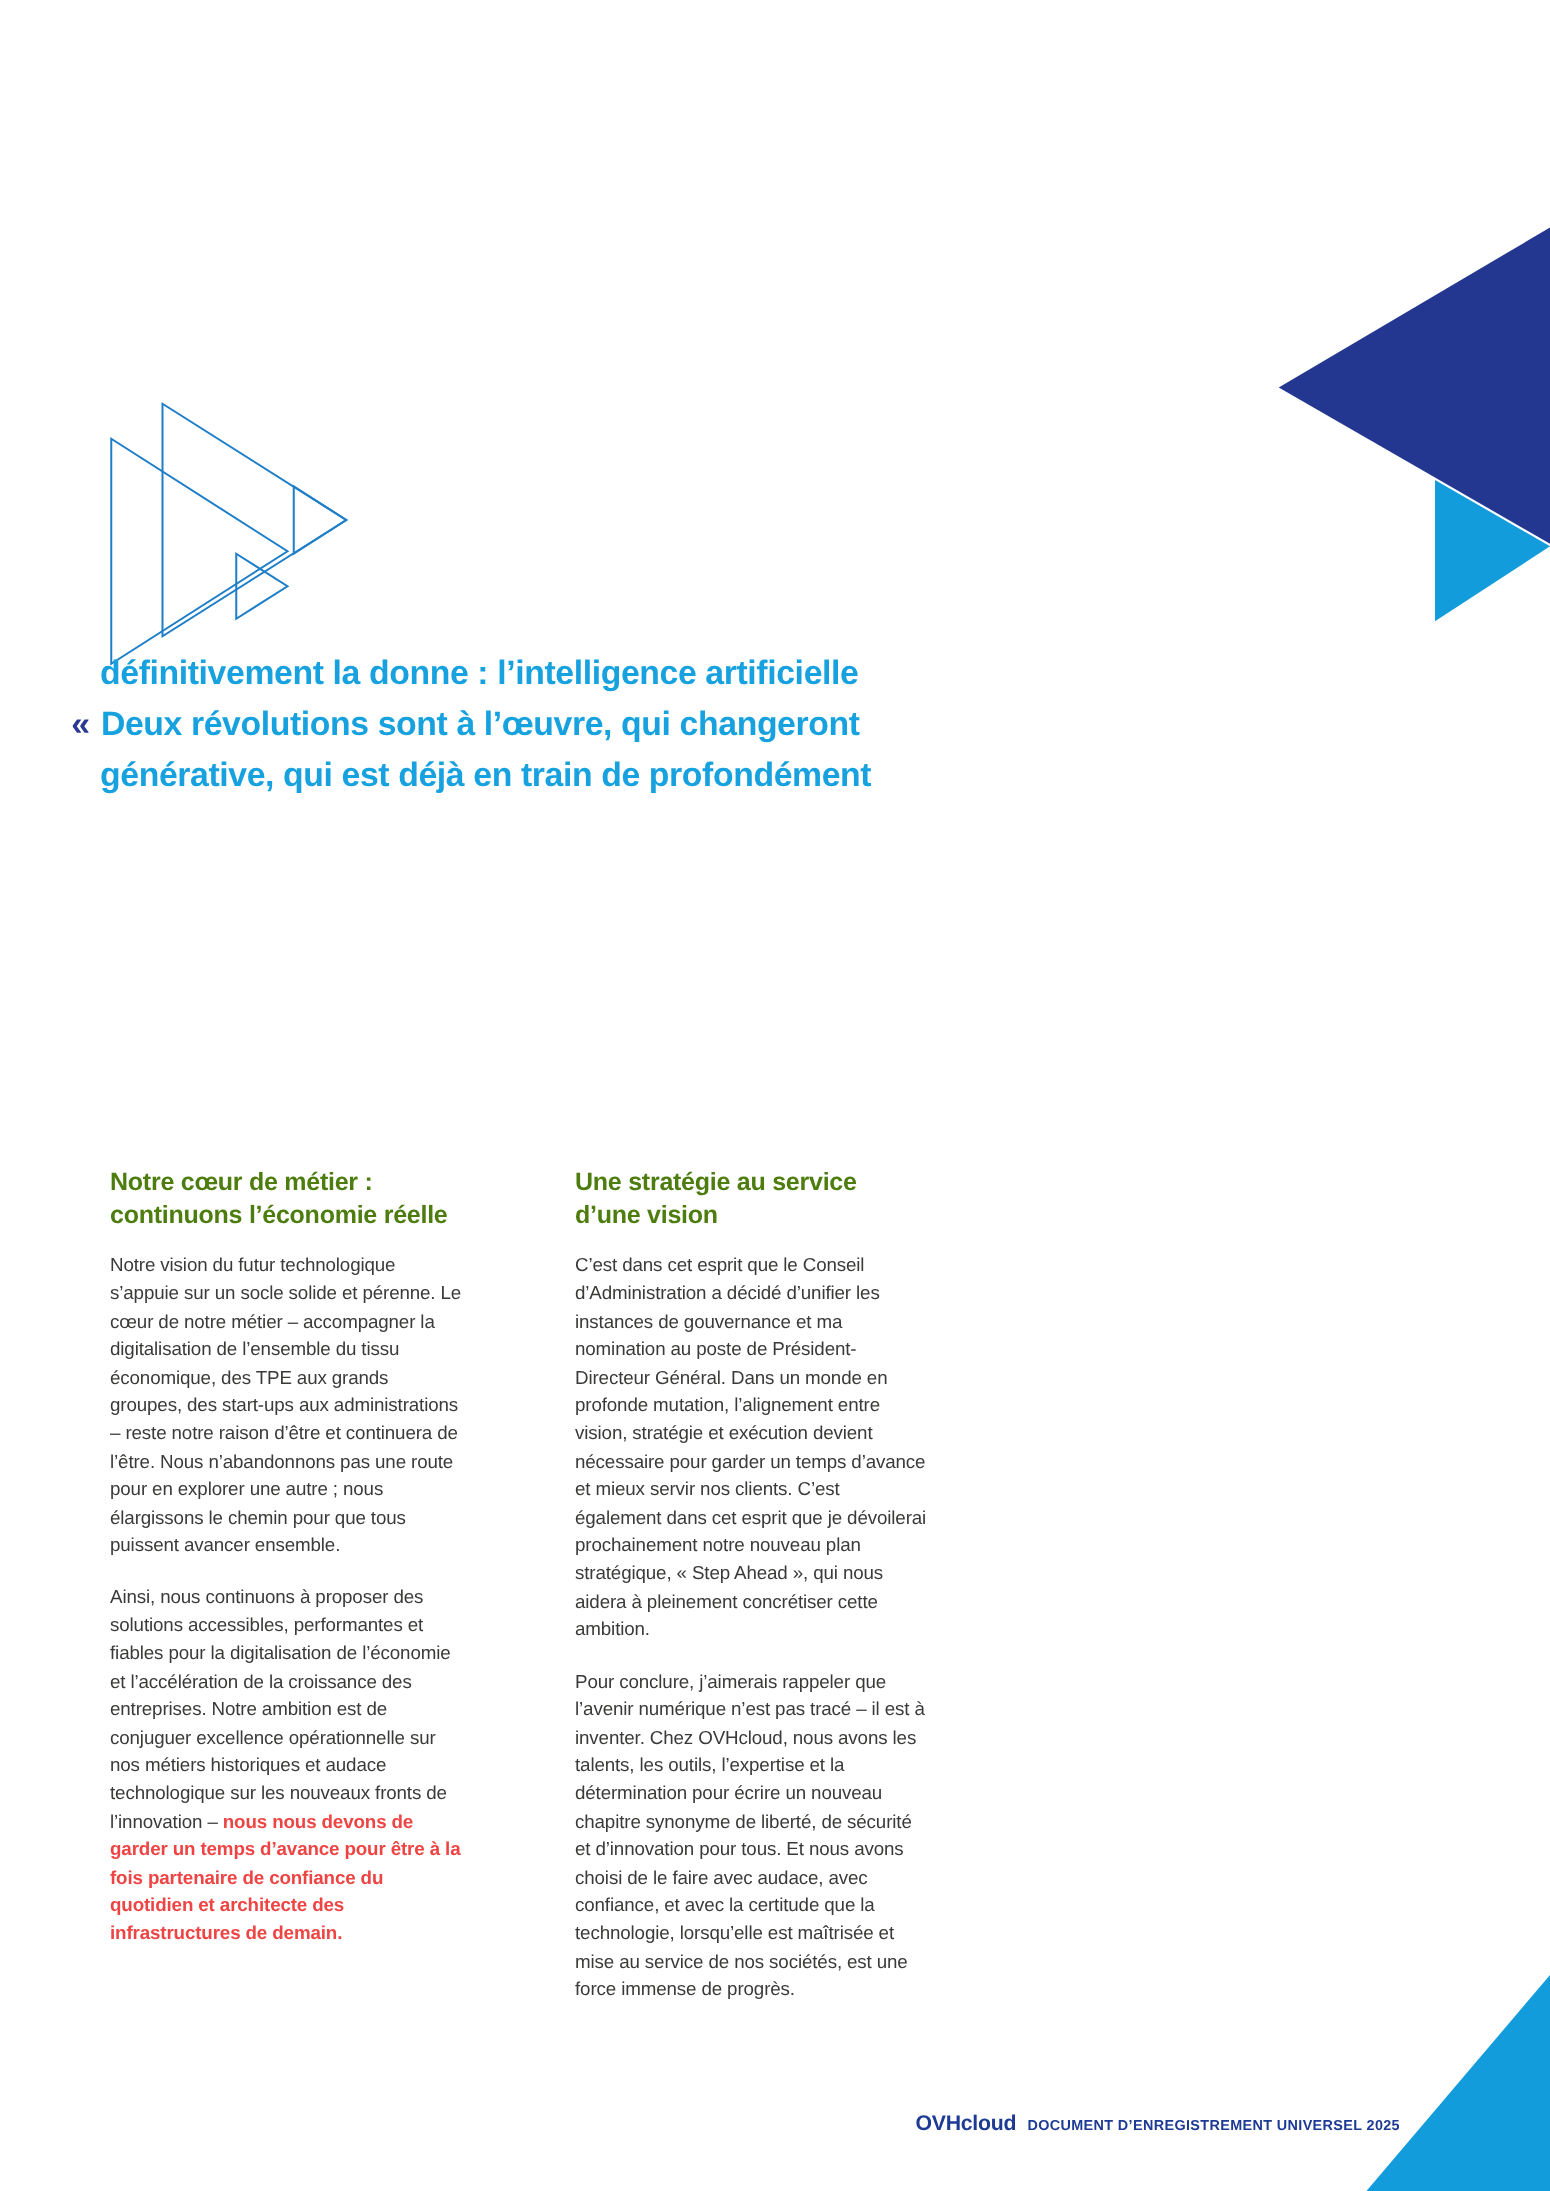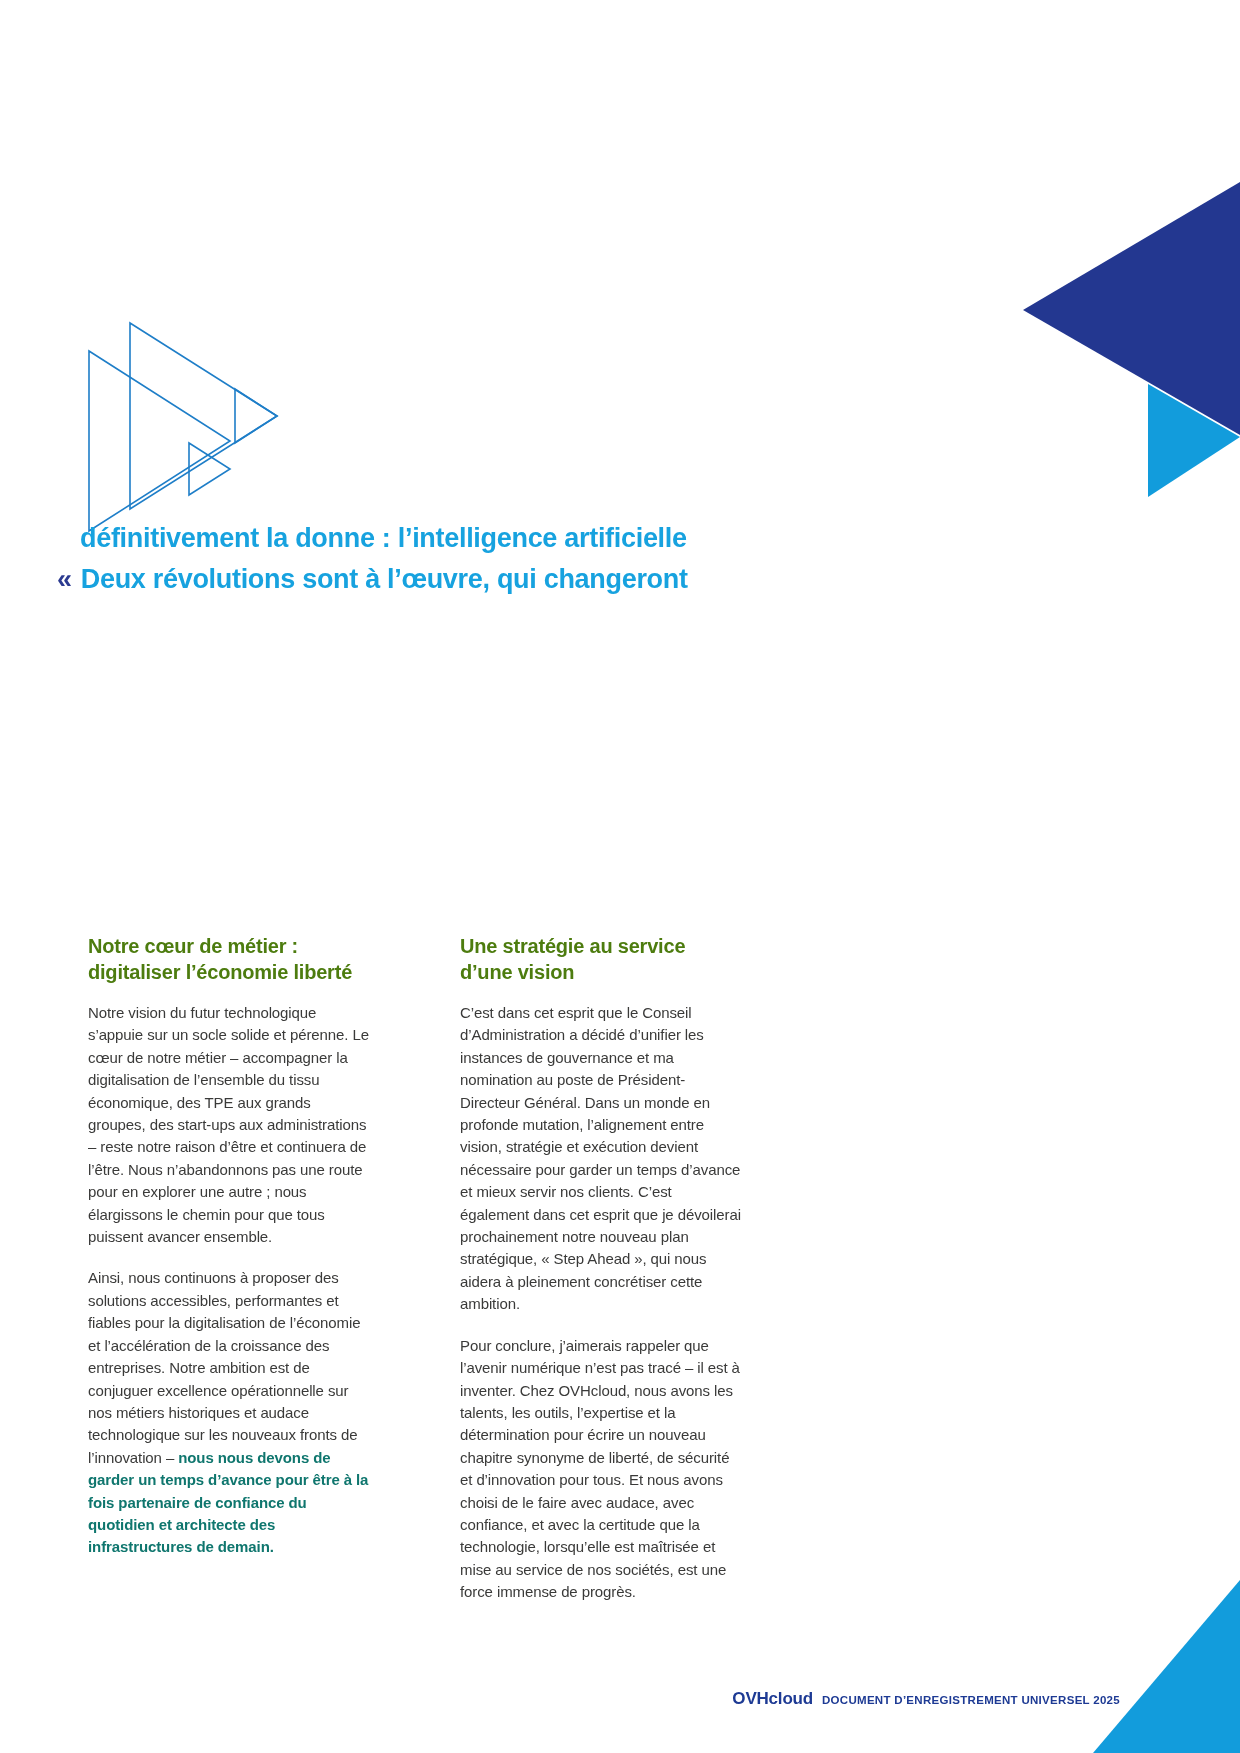--- a/index.html
+++ b/index.html
@@ -27,21 +27,21 @@
   .col.right{left:460px;}
   .col h2{
     margin:0 0 17px 0;font-size:20px;line-height:26px;
     color:#4d7c0f;font-weight:700;letter-spacing:-0.2px;
   }
   .col h2 span{display:block;white-space:nowrap;}
   .col p{
     margin:0 0 19px 0;font-size:15px;line-height:22.4px;
     color:#3A3A39;font-weight:400;letter-spacing:-0.1px;
   }
-  .col p strong{font-weight:700;color:#0f766e;}
+  .col p strong{font-weight:700;color:#ef4444;}
 
   
   .footer{
     position:absolute;top:1689px;right:120px;
     display:flex;align-items:baseline;gap:9px;white-space:nowrap;
   }
   .footer .brand{font-size:17px;font-weight:700;color:#1D3A94;letter-spacing:-0.2px;}
   .footer .doc{font-size:11.5px;font-weight:700;color:#1D3A94;letter-spacing:0.3px;}
 </style>
 </head>
@@ -57,26 +57,27 @@
   <polygon points="1023,310 1240,182 1240,435" fill="#233790"></polygon>
   <polygon points="1148,384 1240,437 1148,497" fill="#129CDC"></polygon>
   <polygon points="1093,1753 1240,1580 1240,1753" fill="#129CDC"></polygon>
 </svg>
 
 <div class="quote">
   <div class="q-line">définitivement la donne : l’intelligence artificielle</div>
   <div class="q-line first">
     <span class="q-open">«</span><span>Deux révolutions sont à l’œuvre, qui changeront</span>
   </div>
+  <div class="q-line">générative, qui est déjà en train de profondément</div>
 </div>
 
 <div class="col left">
   <h2>
     <span>Notre cœur de métier :</span>
-    <span>digitaliser l’économie liberté</span>
+    <span>continuons l’économie réelle</span>
   </h2>
   <p>Notre vision du futur technologique s’appuie sur un socle solide et pérenne. Le cœur de notre métier – accompagner la digitalisation de l’ensemble du tissu économique, des TPE aux grands groupes, des start-ups aux administrations – reste notre raison d’être et continuera de l’être. Nous n’abandonnons pas une route pour en explorer une autre ; nous élargissons le chemin pour que tous puissent avancer ensemble.</p>
   <p><span>Ainsi, nous continuons à proposer des solutions accessibles, performantes et fiables pour la digitalisation de l’économie et l’accélération de la croissance des entreprises. Notre ambition est de conjuguer excellence opérationnelle sur nos métiers historiques et audace technologique sur les nouveaux fronts de l’innovation – </span><strong>nous nous devons de garder un temps d’avance pour être à la fois partenaire de confiance du quotidien et architecte des infrastructures de demain.</strong></p>
 </div>
 
 <div class="col right">
   <h2>
     <span>Une stratégie au service</span>
     <span>d’une vision</span>
   </h2>

